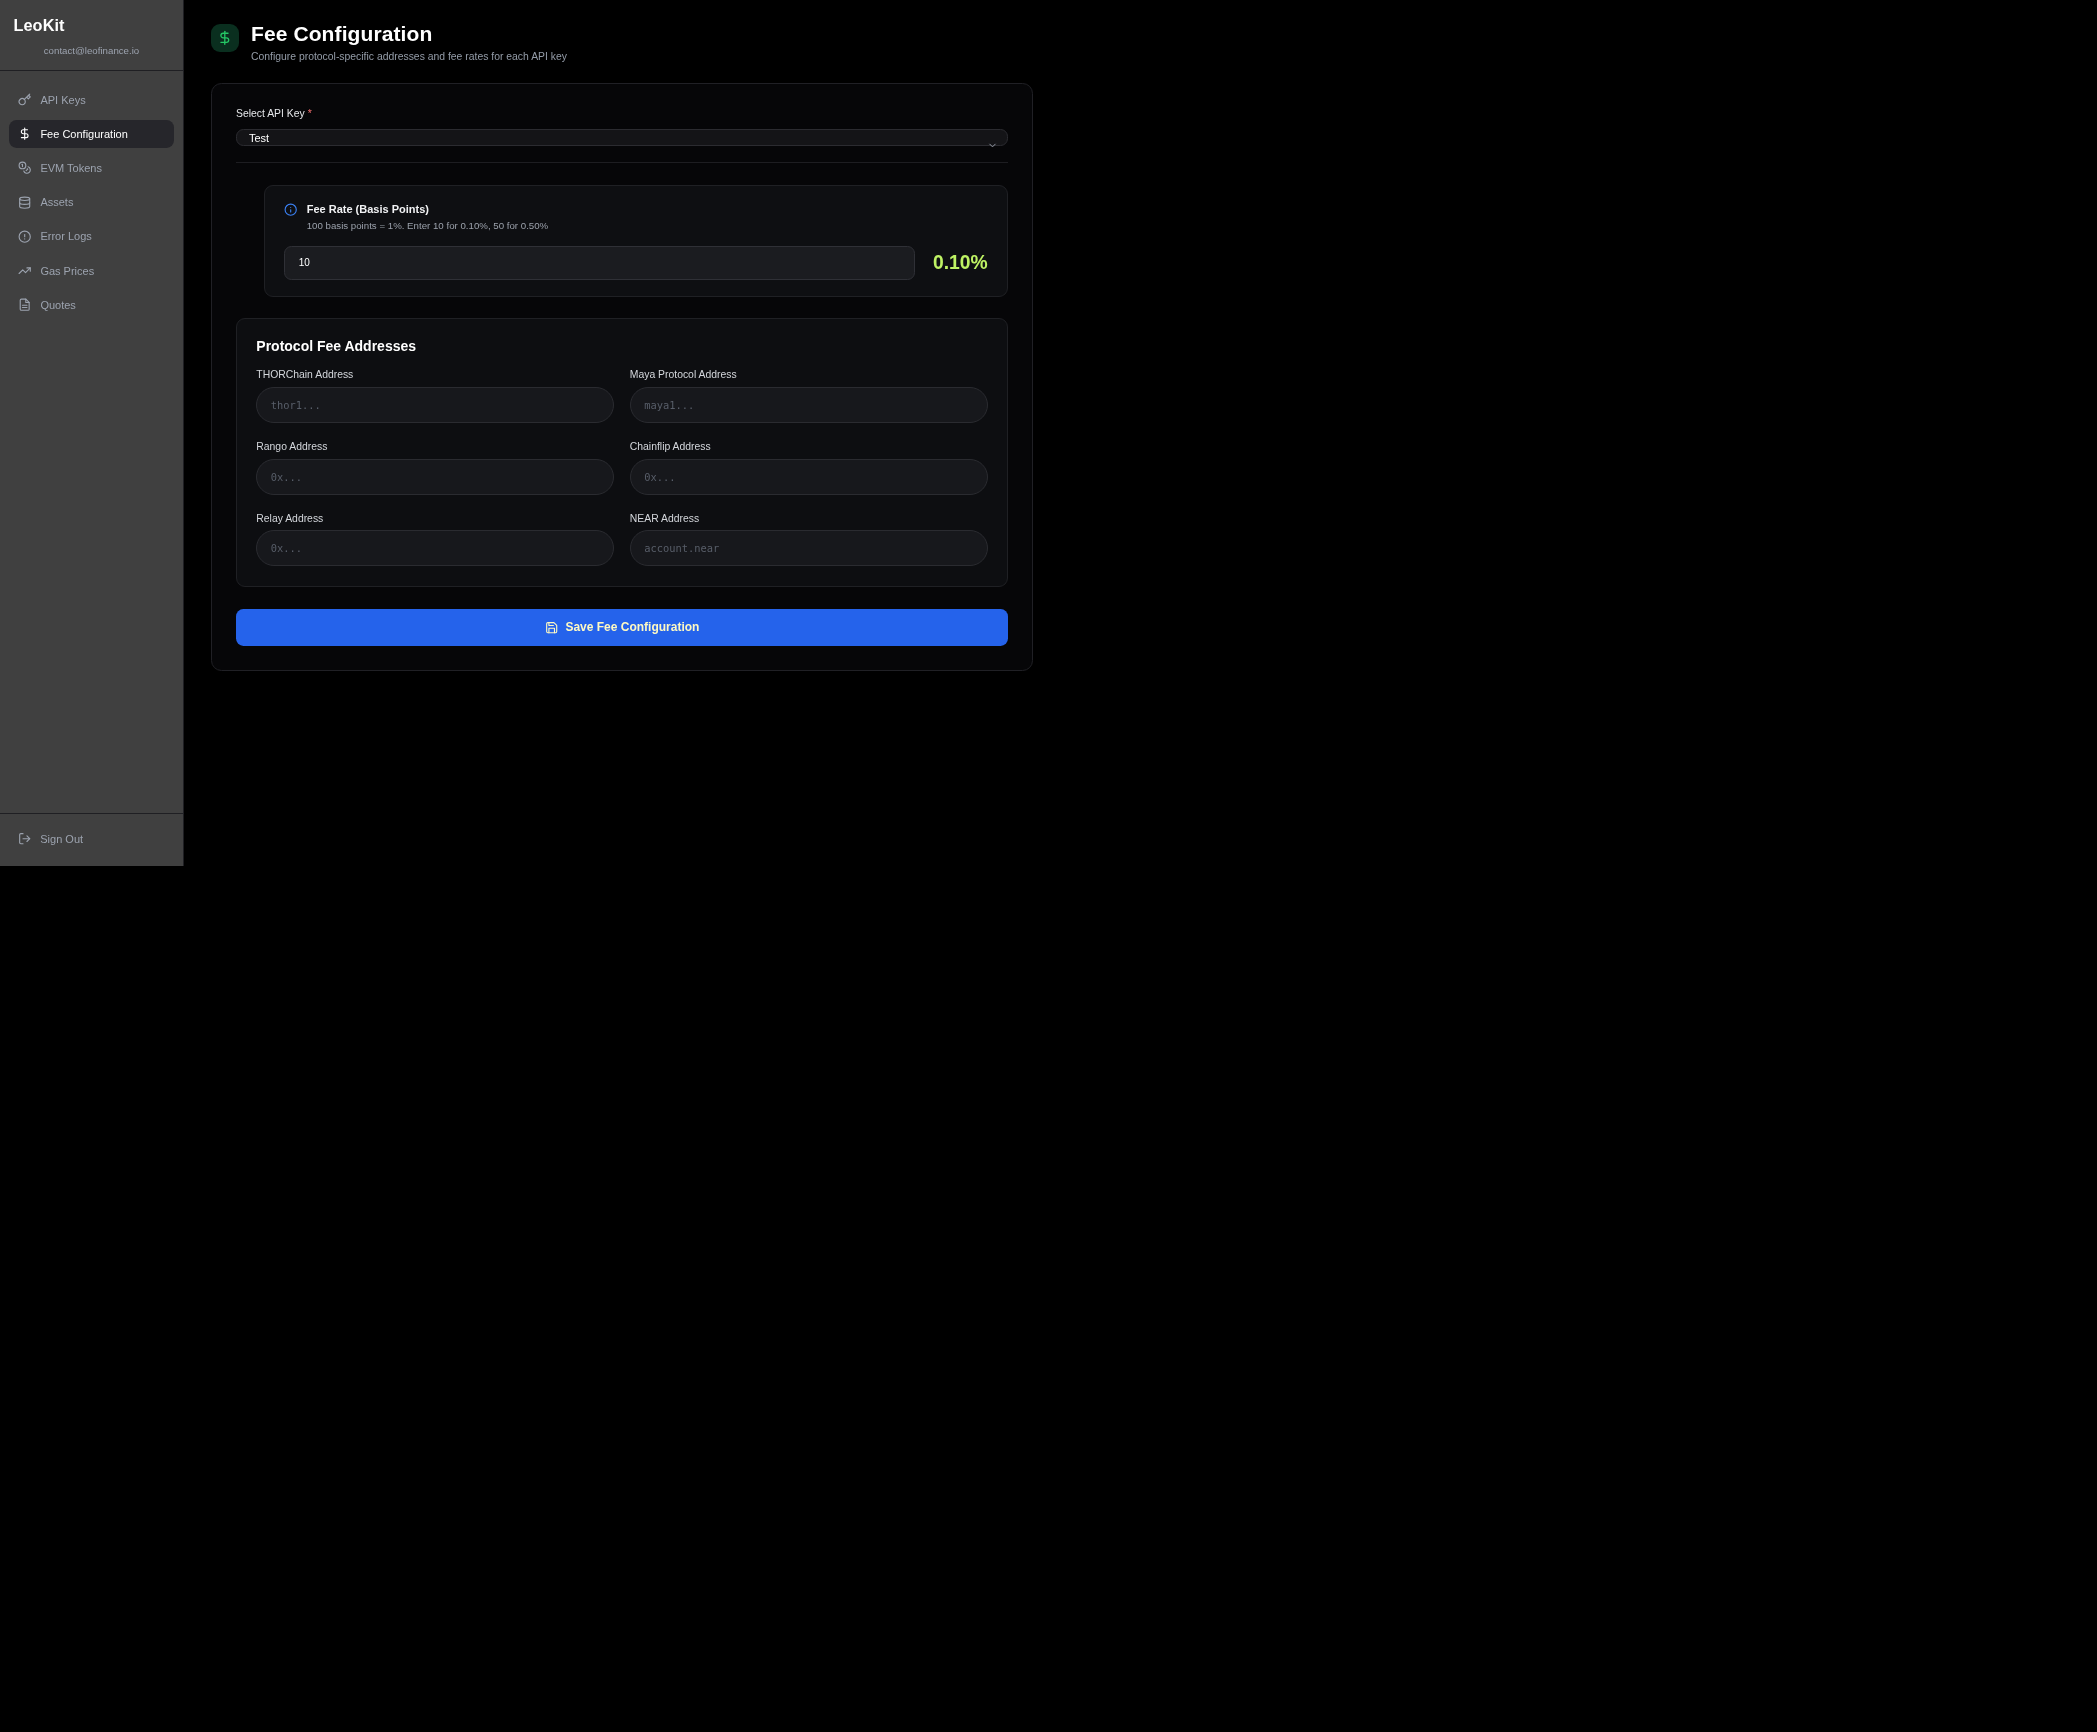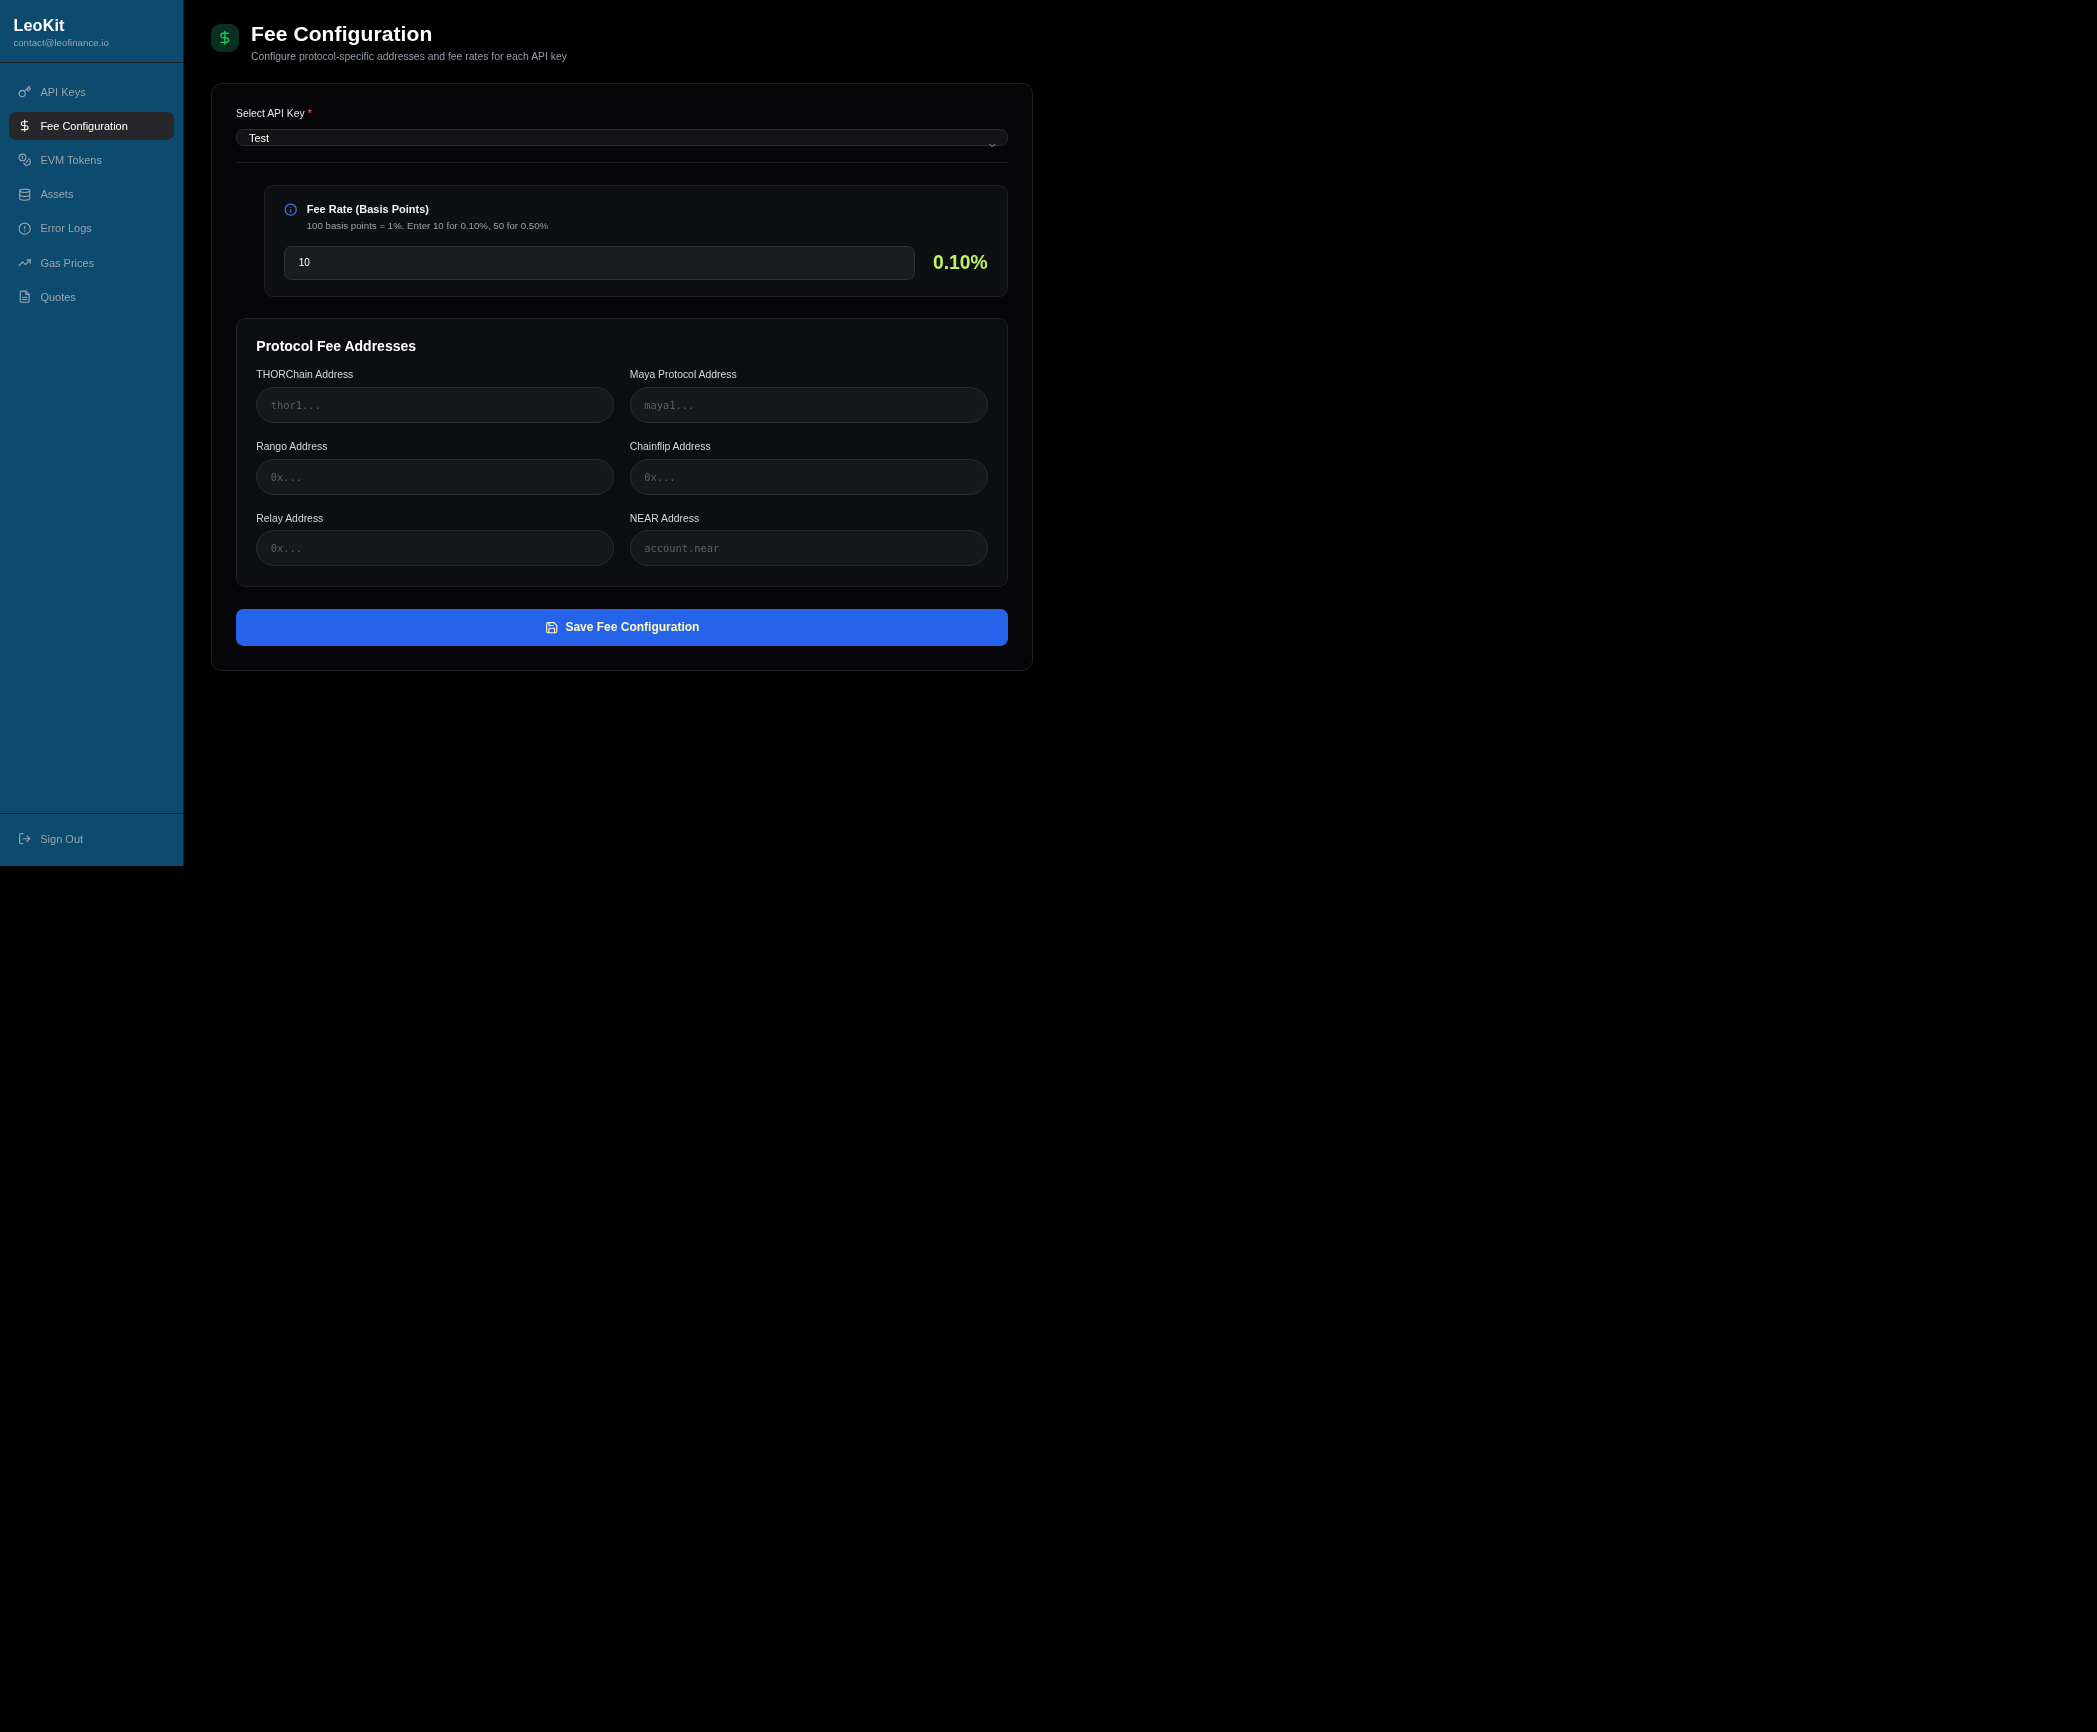--- a/index.html
+++ b/index.html
@@ -7,27 +7,27 @@
   body {
     width:1049px; height:866px; overflow:hidden;
     font-family:"Liberation Sans", sans-serif;
     color:#fff; display:flex;
   }
   svg { display:block; }
   .icon { flex:0 0 auto; display:inline-flex; }
 
   
   .sidebar {
-    width:184px; height:100%; background:#0c4a6e;
+    width:184px; height:100%; background:#404040;
     border-right:0.7px solid #1f1f23;
     display:flex; flex-direction:column;
   }
   .sb-header { padding:16.3px 13.4px 13.4px; border-bottom:0.7px solid #1f1f23; }
   .brand { font-size:16.3px; font-weight:700; color:#fff; letter-spacing:0.1px; }
-  .email { margin-top:2px; font-size:9.7px; color:#9ca3af; }
+  .email { margin-top:10px; font-size:9.7px; color:#9ca3af;text-align:center; }
   .sb-nav { flex:1; padding:15px 9px; display:flex; flex-direction:column; gap:6px; }
   .nav-item {
     display:flex; align-items:center; gap:9px;
     padding:7.4px 9px; border-radius:7.4px;
     color:#9ca3af; font-size:11px; cursor:pointer;
   }
   .nav-item svg { width:13.4px; height:13.4px; }
   .nav-item.active { background:#26262b; color:#fff; }
   .sb-footer { border-top:0.7px solid #1f1f23; padding:10.4px 13.4px 13.4px; }
   .sb-footer .nav-item { padding:7.4px 4.5px; }

